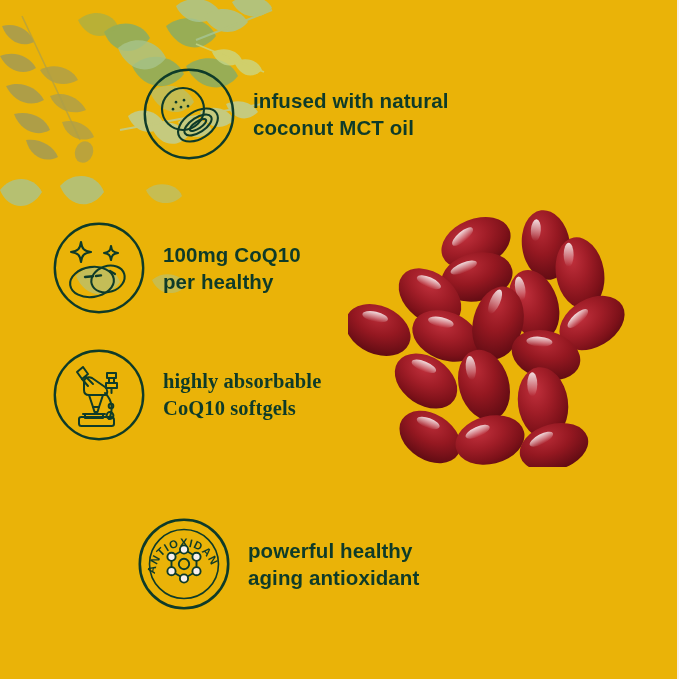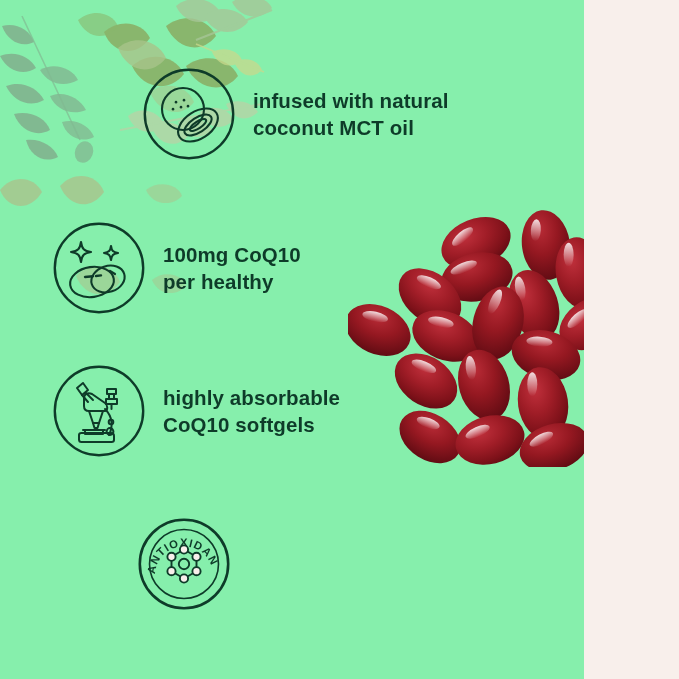--- a/index.html
+++ b/index.html
@@ -3,21 +3,21 @@
 <meta charset="utf-8">
 <style>
   html,body{margin:0;padding:0;}
   body{
     width:679px;height:679px;
     background:#f8efeb;
     font-family:"Liberation Sans", sans-serif;
     overflow:hidden;
     position:relative;
   }
-  #stage{position:relative;width:584px;height:679px;background:#86efac;overflow:hidden;}
+  #stage{position:relative;width:677px;height:679px;background:#eab308;overflow:hidden;}
 
   
   #leaves{position:absolute;left:0;top:0;width:300px;height:260px;pointer-events:none;}
   #leaves-bottom{position:absolute;left:0;top:150px;width:230px;height:160px;pointer-events:none;}
 
   
   .feature{
     position:absolute;
     display:flex;
     align-items:center;
@@ -33,21 +33,21 @@
     color:#0e3b29;
     font-size:20.5px;
     font-weight:bold;
     line-height:1.33;
     letter-spacing:.1px;
     white-space:pre-line;
   }
 
   #feature-1{left:143px;top:68px;}
   #feature-2{left:53px;top:222px;}
-  #feature-3{left:53px;top:365px;}
+  #feature-3{left:53px;top:349px;font-family:Liberation Serif, serif;}
   #feature-4{left:138px;top:518px;}
 
   
   #softgels{position:absolute;left:348px;top:205px;width:306px;height:262px;}
   #softgels svg{display:block;width:306px;height:262px;}
 </style>
 </head>
 <body>
 
 <div id="stage">
@@ -210,20 +210,22 @@
           <circle cx="46" cy="46" r="5.2"></circle>
           <circle cx="46" cy="31.5" r="4.1" fill="#f8efeb"></circle>
           <circle cx="58.5" cy="38.8" r="4.1" fill="#f8efeb"></circle>
           <circle cx="58.5" cy="53.2" r="4.1" fill="#f8efeb"></circle>
           <circle cx="46" cy="60.5" r="4.1" fill="#f8efeb"></circle>
           <circle cx="33.5" cy="53.2" r="4.1" fill="#f8efeb"></circle>
           <circle cx="33.5" cy="38.8" r="4.1" fill="#f8efeb"></circle>
         </g>
       </svg>
     </div>
+    <div class="feature-text">powerful healthy
+aging antioxidant</div>
   </div>
 
   <div id="softgels">
     <svg viewBox="0 0 306 262" xmlns="http://www.w3.org/2000/svg">
       <defs>
         <radialGradient id="gel" cx="38%" cy="30%" r="78%">
           <stop offset="0%" stop-color="#c0303c"></stop>
           <stop offset="42%" stop-color="#a01d27"></stop>
           <stop offset="78%" stop-color="#7d1119"></stop>
           <stop offset="100%" stop-color="#5d0b12"></stop>

